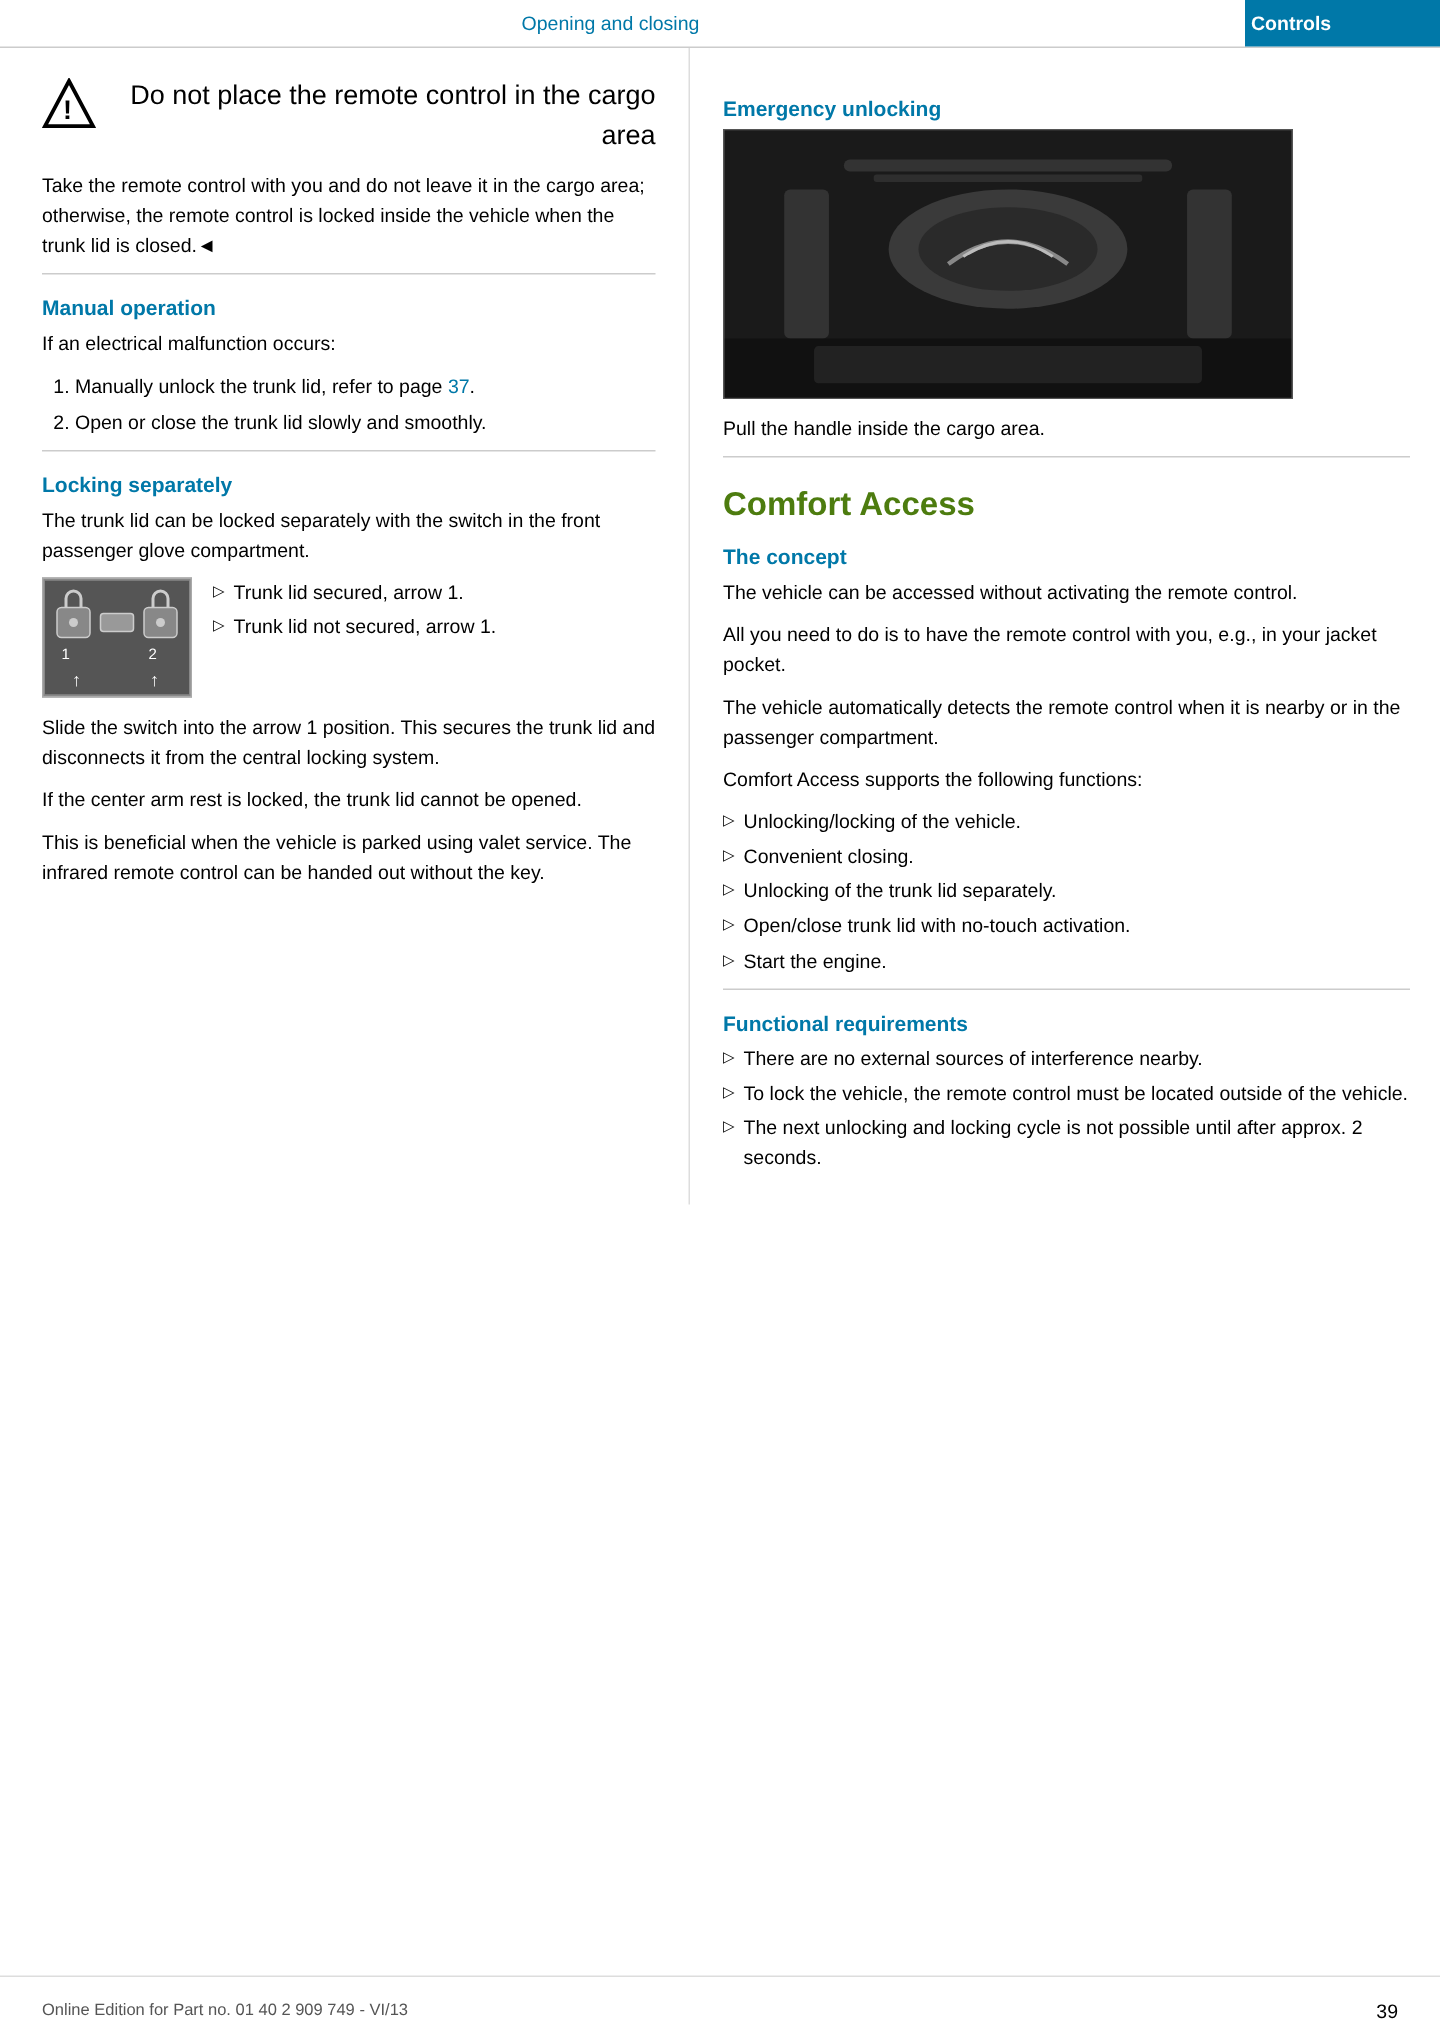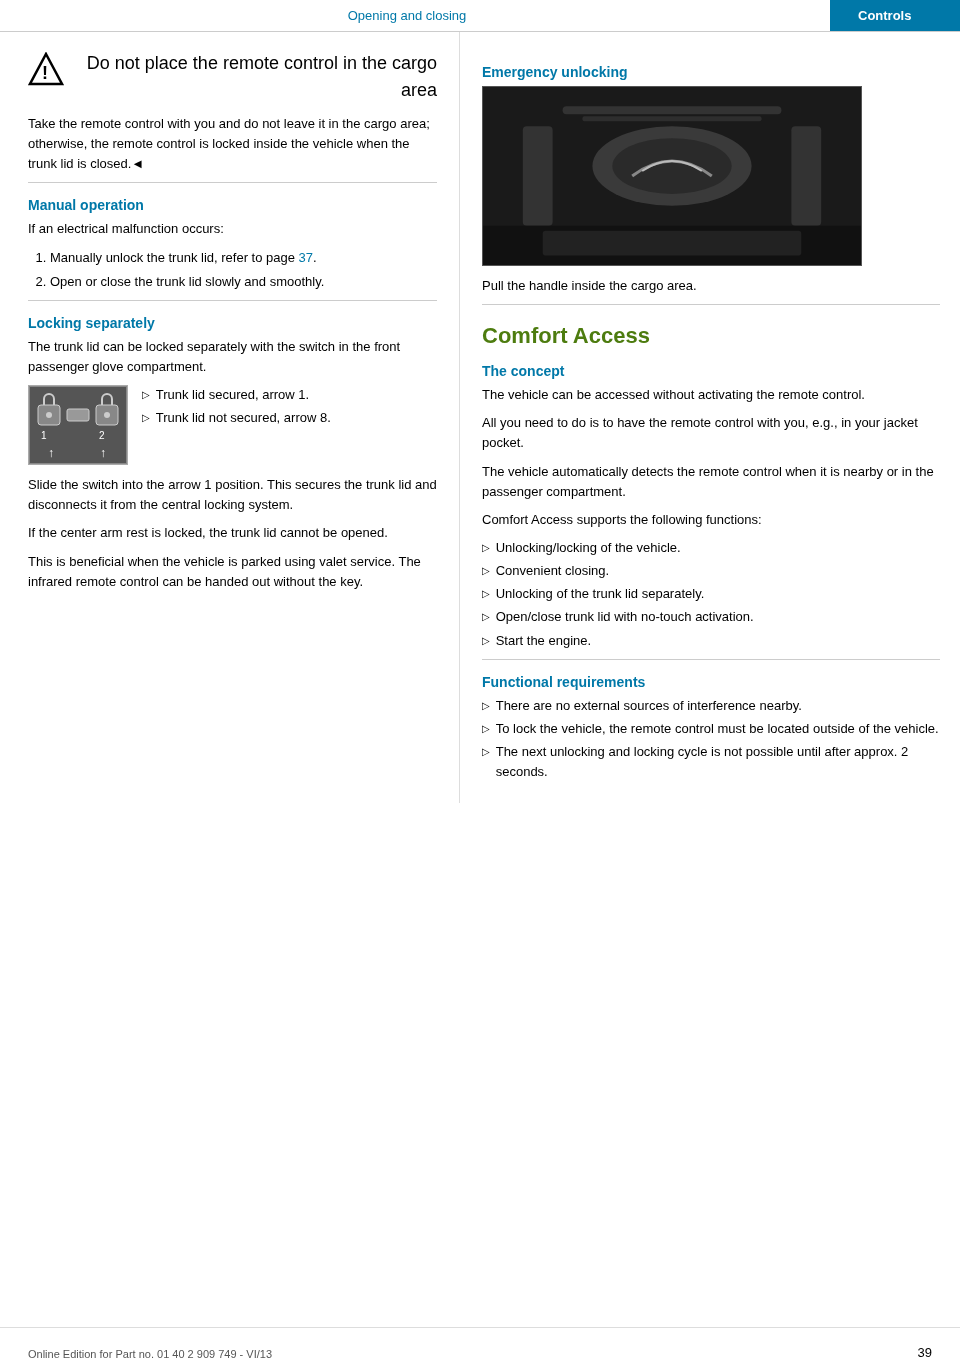--- a/index.html
+++ b/index.html
@@ -30,21 +30,21 @@
       color: #0078a8;
       font-size: 13px;
     }
     .header-right {
       background: #0078a8;
       color: #fff;
       font-size: 13px;
       font-weight: bold;
       display: flex;
       align-items: center;
-      padding: 0 28px;
+      padding: 0 4px;
       min-width: 130px;
     }
 
     
     .main {
       display: flex;
       padding: 0;
     }
 
     
@@ -167,25 +167,25 @@
       overflow: hidden;
       position: relative;
     }
 
     
     .footer {
       position: absolute;
       bottom: 0;
       left: 0;
       right: 0;
-      height: 35px;
-      display: flex;
-      align-items: flex-end;
+      height: 45px;
+      display: flex;
+      align-items: center;
       justify-content: space-between;
-      padding: 2px 28px;
+      padding: 16px 28px;
       border-top: 1px solid #ddd;
     }
     .footer-text {
       font-size: 11px;
       color: #555;
     }
     .footer-page {
       font-size: 13px;
       font-weight: normal;
       color: #000;
@@ -257,21 +257,21 @@
           <circle cx="77" cy="28" r="3" fill="#ccc"></circle>
 
           <text x="69" y="52" font-size="10" fill="#fff">2</text>
 
           <text x="18" y="70" font-size="12" fill="#fff">↑</text>
           <text x="70" y="70" font-size="12" fill="#fff">↑</text>
         </svg>
       </div>
       <ul class="bullet-list">
         <li>Trunk lid secured, arrow 1.</li>
-        <li>Trunk lid not secured, arrow 8.</li>
+        <li>Trunk lid not secured, arrow 1.</li>
       </ul>
     </div>
 
     <p>Slide the switch into the arrow 1 position. This secures the trunk lid and disconnects it from the central locking system.</p>
     <p>If the center arm rest is locked, the trunk lid cannot be opened.</p>
     <p>This is beneficial when the vehicle is parked using valet service. The infrared remote control can be handed out without the key.</p>
   </div>
 
   <div class="right-col">
 

